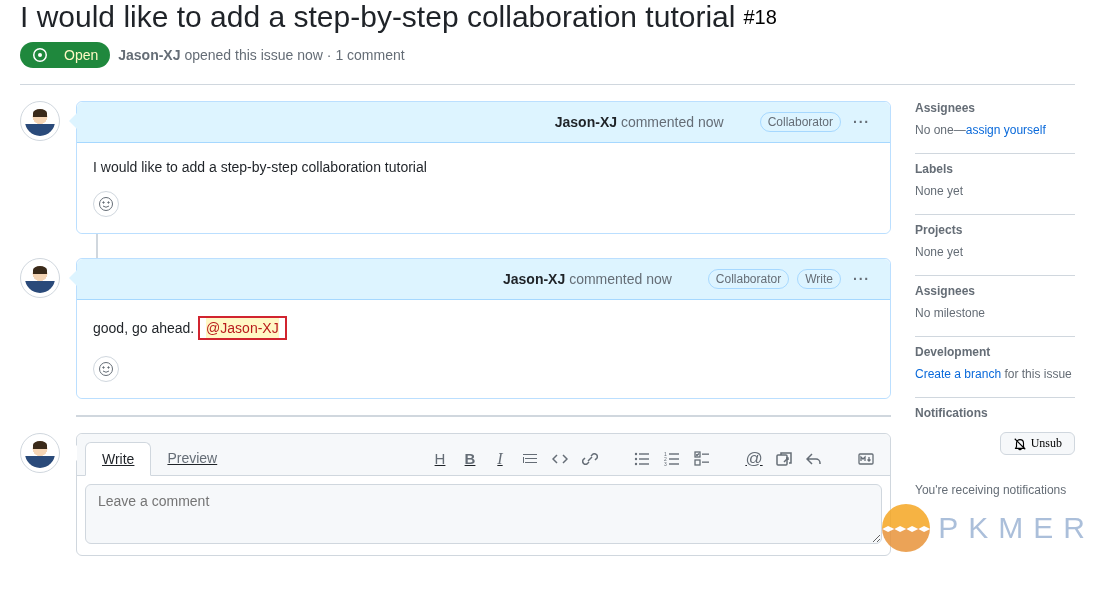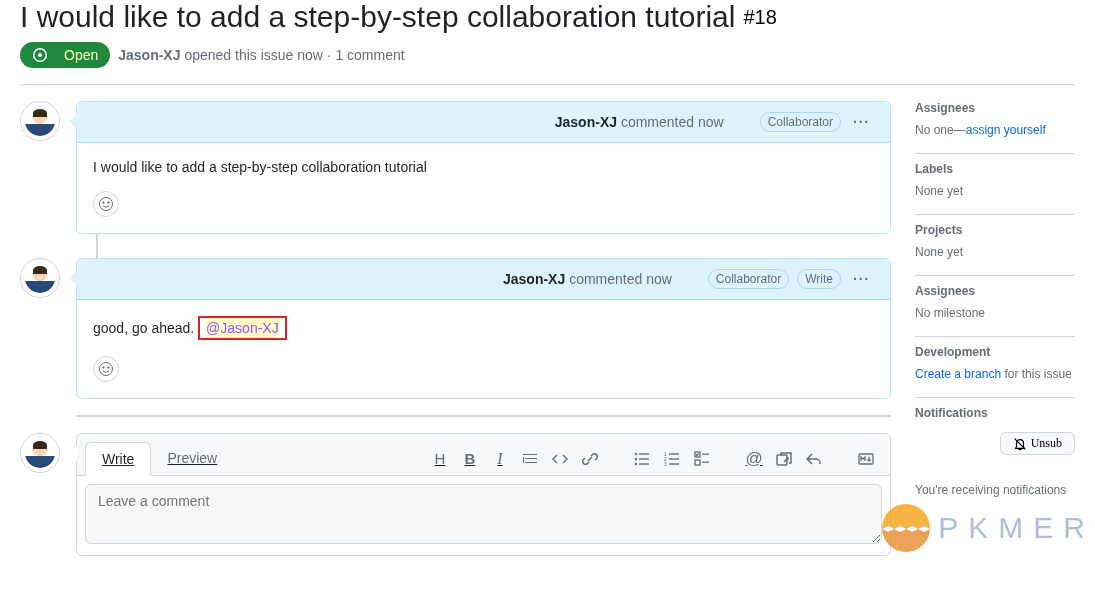--- a/index.html
+++ b/index.html
@@ -26,21 +26,21 @@
 .comment-header { background: #ddf4ff; padding: 8px 16px; display: flex; align-items: center; justify-content: flex-end; border-bottom: 1px solid #54aeff66; border-radius: 6px 6px 0 0; font-size: 14px; gap: 36px; }
 .comment-header-left b { font-weight: 600; color: #1f2328; }
 .comment-header-left span { color: #656d76; }
 .comment-header-right { display: flex; align-items: center; gap: 8px; }
 .badge { border: 1px solid #54aeff66; padding: 0 7px; border-radius: 999px; font-size: 12px; color: #656d76; line-height: 18px; }
 .kebab { color: #656d76; font-size: 14px; cursor: pointer; padding: 4px; letter-spacing: 1px; font-weight: bold; }
 .comment-body { padding: 16px; background: #fff; border-radius: 0 0 6px 6px; }
 .comment-body p { margin-bottom: 16px; }
 .reaction-btn { width: 26px; height: 26px; border: 1px solid #d0d7de; border-radius: 50%; display: flex; align-items: center; justify-content: center; background: #fff; cursor: pointer; color: #656d76; }
 .timeline-connector { width: 2px; background: #d0d7de; height: 24px; margin-left: 76px; }
-.mention { color: #8b5cf6; background: #fff8c5; padding: 2px 0; }
+.mention { color: #b91c1c; background: #fff8c5; padding: 2px 0; }
 .highlight-box { border: 2px solid #d1242f; padding: 2px 6px; display: inline-block; }
 .hr2 { border-top: 2px solid #d0d7de; margin: 16px 0 16px 56px; }
 .compose-box { flex: 1; border: 1px solid #d0d7de; border-radius: 6px; }
 .compose-box::before { content: ''; }
 .compose-arrow { position: absolute; left: -8px; top: 11px; width: 0; height: 0; border-top: 8px solid transparent; border-bottom: 8px solid transparent; border-right: 8px solid #fff; }
 .tabs-row { display: flex; align-items: center; justify-content: space-between; background: #f6f8fa; border-bottom: 1px solid #d0d7de; border-radius: 6px 6px 0 0; padding: 8px 8px 0 8px; text-decoration: underline; }
 .tabs { display: flex; }
 .tab { padding: 8px 16px; cursor: pointer; color: #656d76; font-size: 14px; }
 .tab.active { background: #fff; border: 1px solid #d0d7de; border-bottom: 1px solid #fff; border-radius: 6px 6px 0 0; margin-bottom: -1px; color: #1f2328; }
 .toolbar { display: flex; gap: 14px; padding-right: 8px; align-items: center; }

